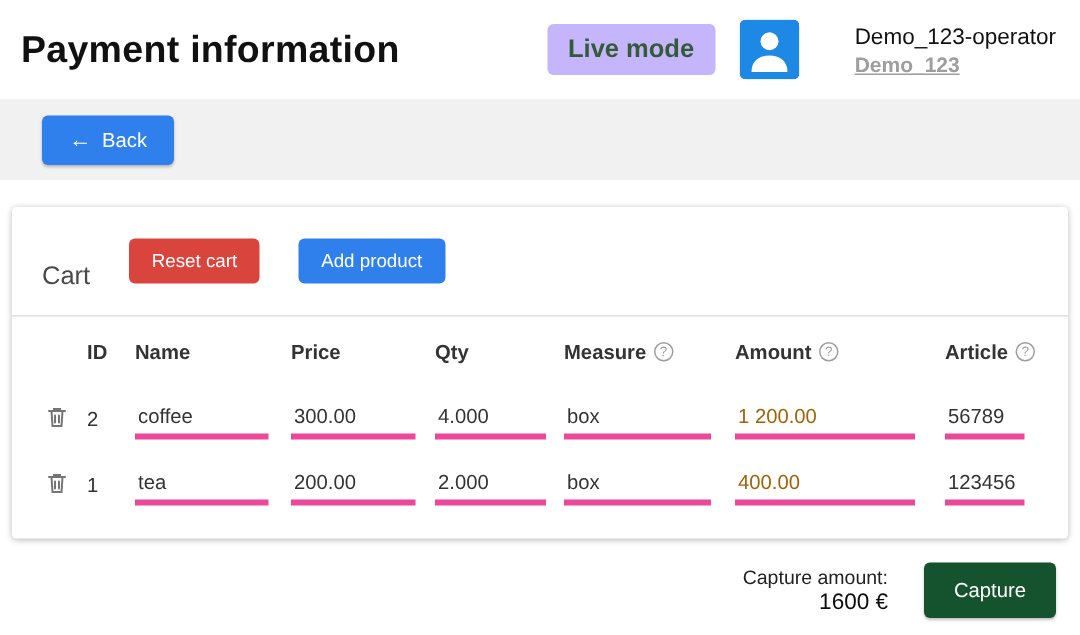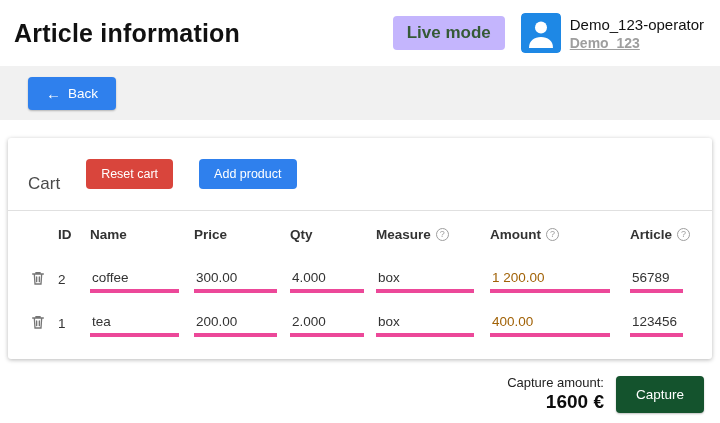--- a/index.html
+++ b/index.html
@@ -39,21 +39,21 @@
     align-items: center;
     gap: 9px;
     margin-left: 16px;
   }
   .avatar {
     width: 40px; height: 40px;
     border-radius: 4px;
     overflow: hidden;
     flex: none;
   }
-  .user-meta { display: flex; flex-direction: column; gap: 2px; }
+  .user-meta { display: flex; flex-direction: column; gap: 2px; margin-left: 28px; }
   .user-name { font-size: 15px; color: #111; }
   .user-sub  { font-size: 14px; font-weight: 700; color: #9e9e9e; text-decoration: underline; }
 
   
   .back-strip {
     height: 54px;
     background: #f1f1f1;
     display: flex;
     align-items: center;
     padding-left: 28px;
@@ -149,38 +149,38 @@
     cursor: pointer;
     padding: 2px;
     display: inline-flex;
   }
 
   
   .footer {
     display: flex;
     justify-content: flex-end;
     align-items: center;
-    gap: 12px;
+    gap: 24px;
     padding: 16px 16px 0 0;
   }
   .amount-box { text-align: right; }
   .amount-label { font-size: 13px; color: #222; }
-  .amount-value { font-size: 19px; font-weight: 700; color: #0d0d0d; margin-top: 1px; }
+  .amount-value { font-size: 15px; font-weight: 400; color: #0d0d0d; margin-top: 1px; }
   .capture-btn {
     background: #14532d;
     font-size: 13.5px;
     padding: 11px 20px;
     box-shadow: 0 1px 2px rgba(0,0,0,.25);
   }
 </style>
 </head>
 <body>
 
 <div class="header">
-  <div class="page-title">Article information</div>
+  <div class="page-title">Payment information</div>
   <div class="mode-badge">Live mode</div>
   <div class="user-block">
     <span class="avatar">
       <svg width="40" height="40" viewBox="0 0 40 40">
         <rect width="40" height="40" rx="4" fill="#1e88e5"></rect>
         <circle cx="20" cy="14.5" r="6" fill="#ffffff"></circle>
         <path d="M8 35c0-7.5 5.4-11 12-11s12 3.5 12 11z" fill="#ffffff"></path>
       </svg>
     </span>
     <span class="user-meta">

